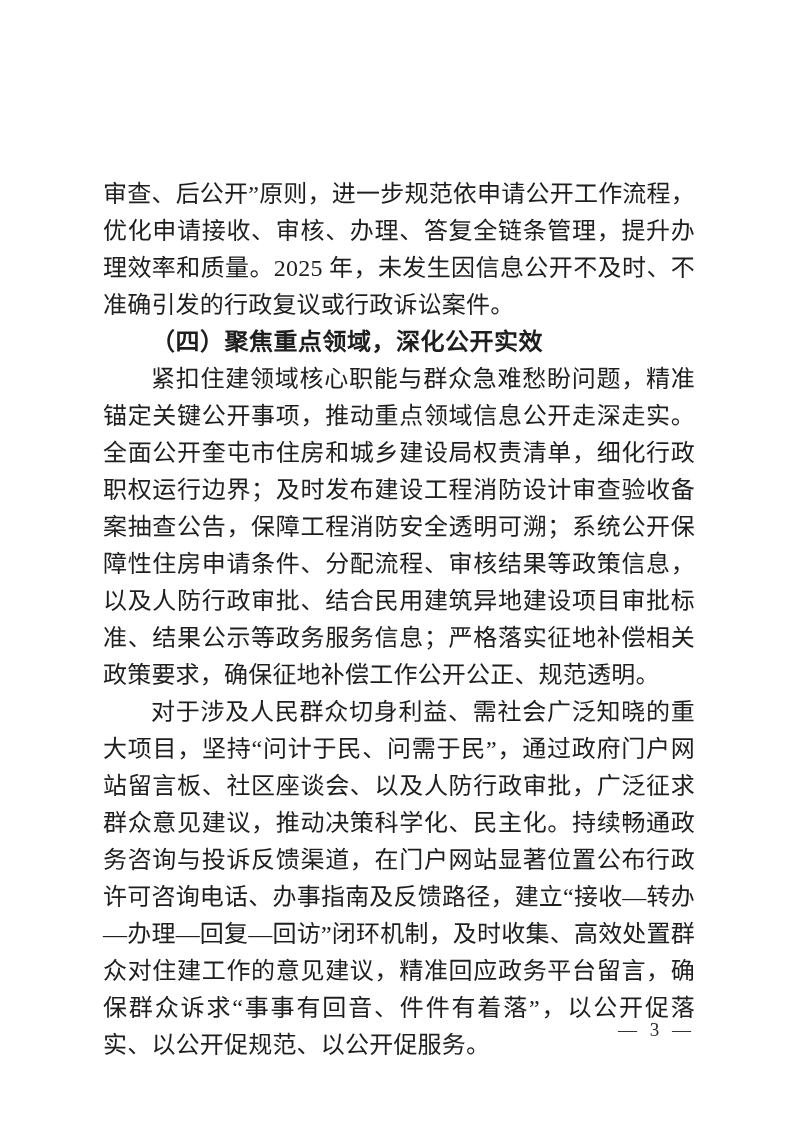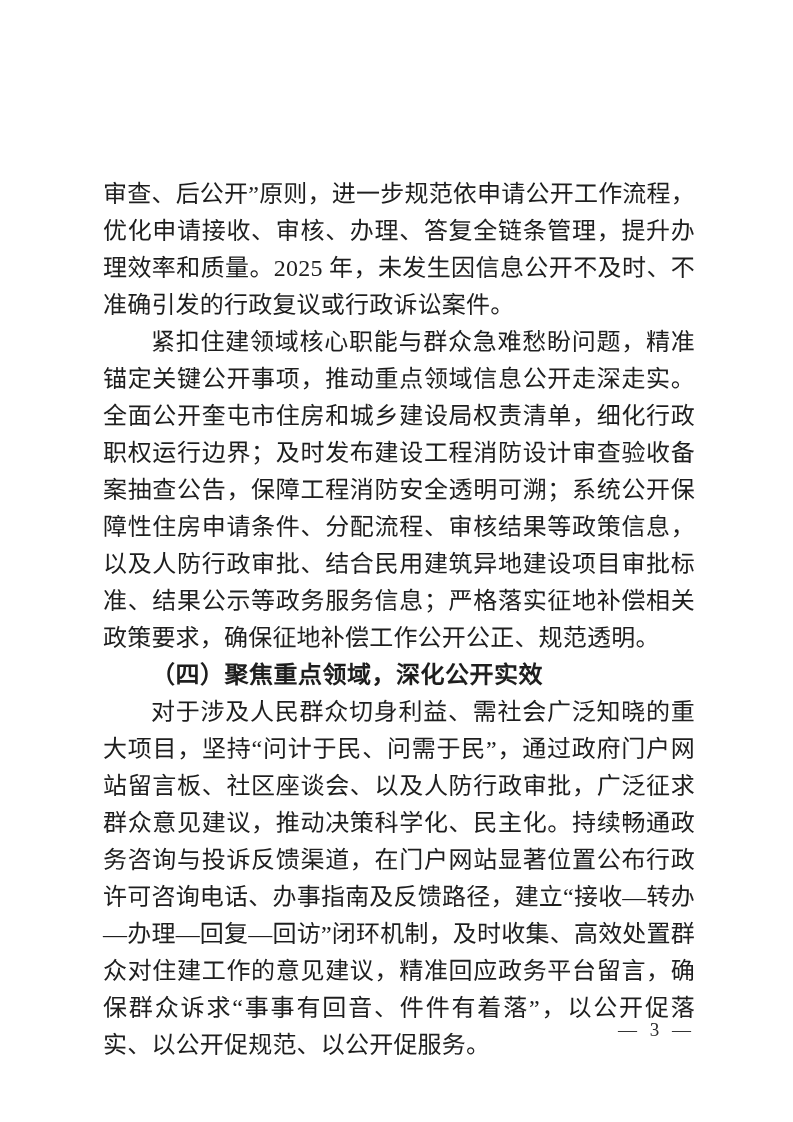--- a/index.html
+++ b/index.html
@@ -63,23 +63,23 @@
   }
 </style>
 </head>
 <body>
 
 <div class="page">
 
   <main class="content">
     <p class="para">审查、后公开”原则，进一步规范依申请公开工作流程，优化申请接收、审核、办理、答复全链条管理，提升办理效率和质量。2025 年，未发生因信息公开不及时、不准确引发的行政复议或行政诉讼案件。</p>
 
+    <p class="para indent heading">（四）聚焦重点领域，深化公开实效</p>
+
     <p class="para indent">紧扣住建领域核心职能与群众急难愁盼问题，精准锚定关键公开事项，推动重点领域信息公开走深走实。全面公开奎屯市住房和城乡建设局权责清单，细化行政职权运行边界；及时发布建设工程消防设计审查验收备案抽查公告，保障工程消防安全透明可溯；系统公开保障性住房申请条件、分配流程、审核结果等政策信息，以及人防行政审批、结合民用建筑异地建设项目审批标准、结果公示等政务服务信息；严格落实征地补偿相关政策要求，确保征地补偿工作公开公正、规范透明。</p>
-
-    <p class="para indent heading">（四）聚焦重点领域，深化公开实效</p>
 
     <p class="para indent">对于涉及人民群众切身利益、需社会广泛知晓的重大项目，坚持“问计于民、问需于民”，通过政府门户网站留言板、社区座谈会、以及人防行政审批，广泛征求群众意见建议，推动决策科学化、民主化。持续畅通政务咨询与投诉反馈渠道，在门户网站显著位置公布行政许可咨询电话、办事指南及反馈路径，建立“接收—转办—办理—回复—回访”闭环机制，及时收集、高效处置群众对住建工作的意见建议，精准回应政务平台留言，确保群众诉求“事事有回音、件件有着落”，以公开促落实、以公开促规范、以公开促服务。</p>
   </main>
 
   <footer class="page-footer">
     <span class="page-number">— 3 —</span>
   </footer>
 
 </div>
 

